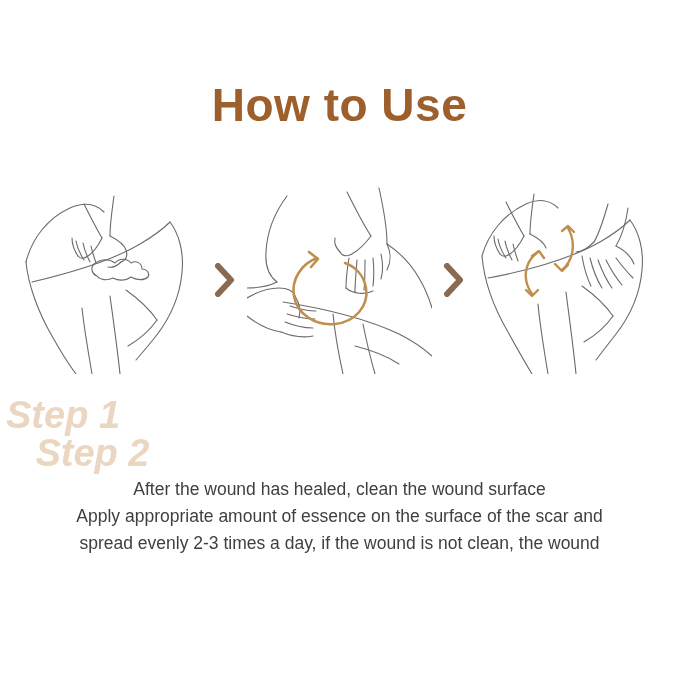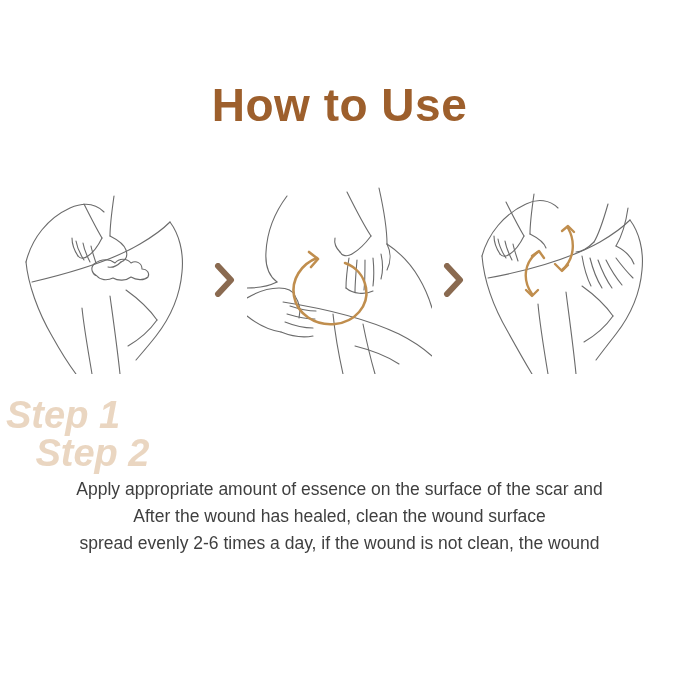--- a/index.html
+++ b/index.html
@@ -275,18 +275,18 @@
   </div>
 
   <div class="captions-row">
     <div class="caption c1">Step 1</div>
     <div class="caption-gap"></div>
     <div class="caption c2">Step 2</div>
     <div class="caption-gap"></div>
   </div>
 
   <div class="body-copy">
+    <p>After the wound has healed, clean the wound surface</p>
     <p>Apply appropriate amount of essence on the surface of the scar and</p>
-    <p>After the wound has healed, clean the wound surface</p>
-    <p>spread evenly 2-6 times a day, if the wound is not clean, the wound</p>
+    <p>spread evenly 2-3 times a day, if the wound is not clean, the wound</p>
   </div>
 
 </div>
 
 </body></html>

